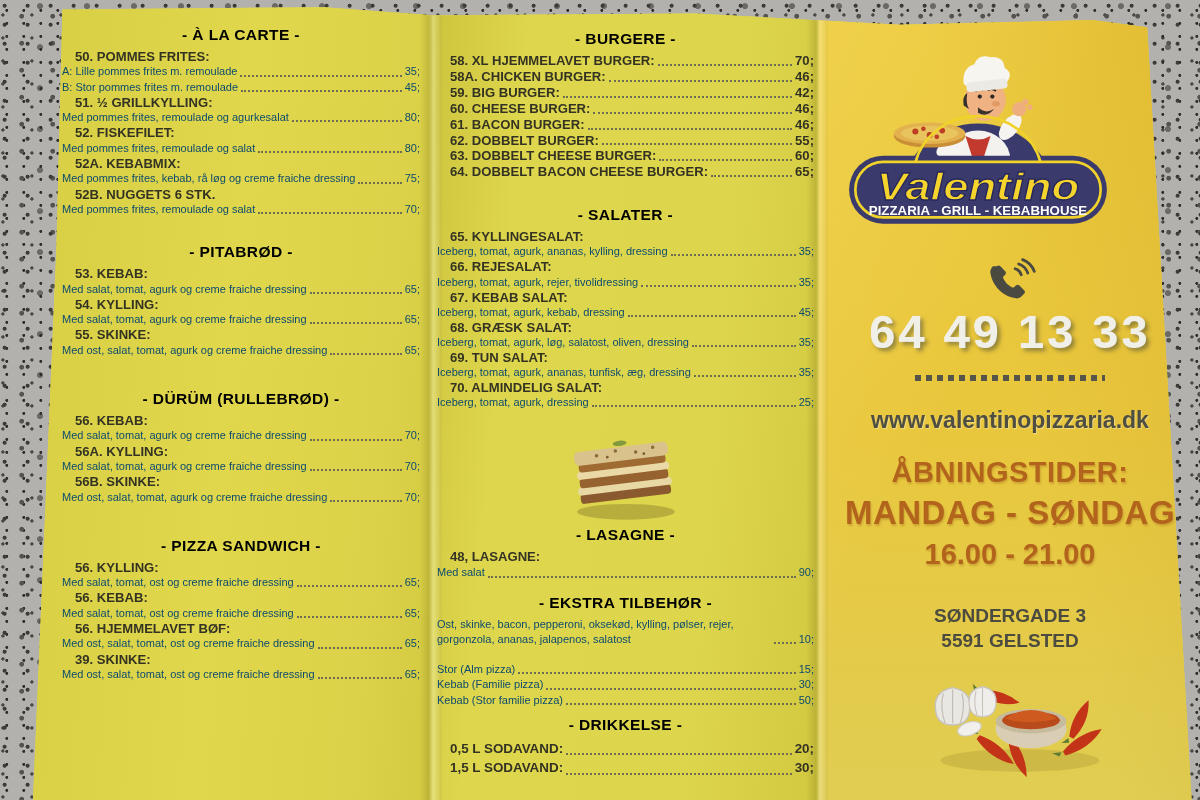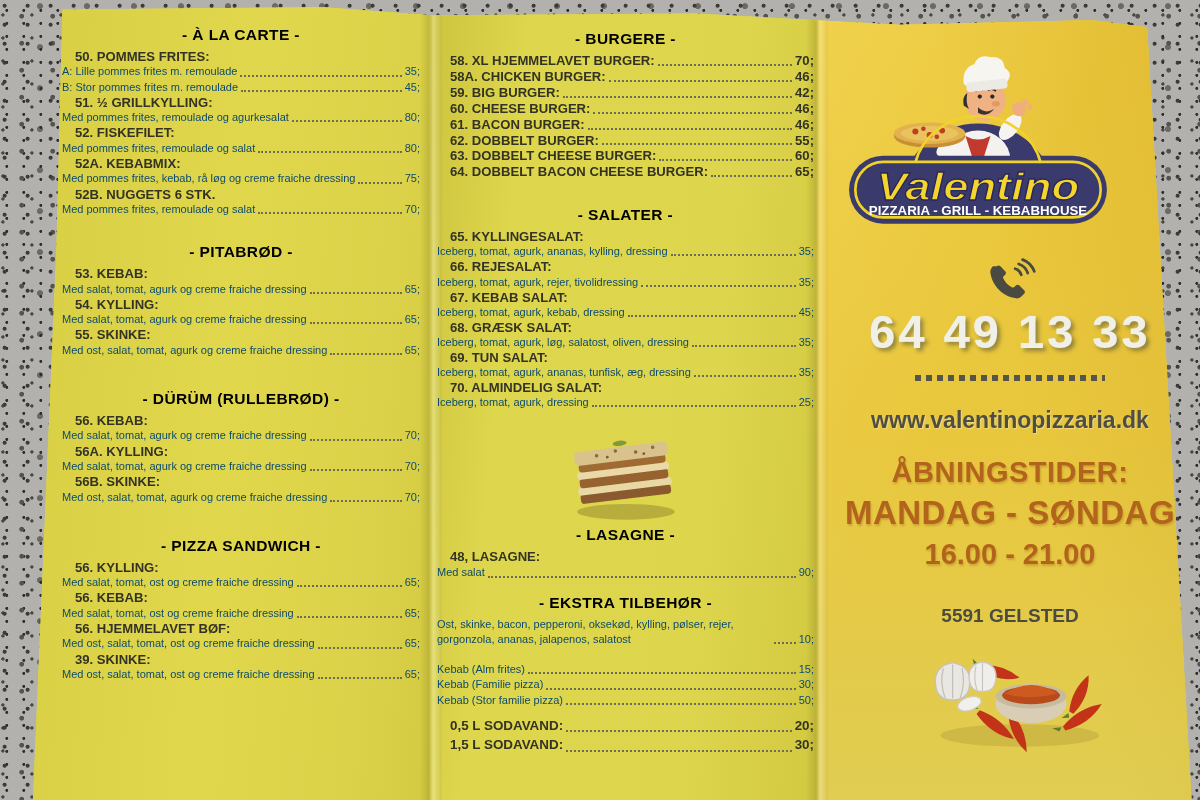--- a/index.html
+++ b/index.html
@@ -356,36 +356,37 @@
           </div>
         </div>
         <div class="section">
           <div class="sec-title">- EKSTRA TILBEHØR -</div>
           <div class="line">
             <span class="txt">Ost, skinke, bacon, pepperoni, oksekød, kylling, pølser, rejer, gorgonzola, ananas, jalapenos, salatost</span>
             <span class="leader"></span>
             <span class="price">10;</span>
           </div>
           <div class="line gap">
-            <span class="txt">Kebab (Alm frites)</span>
+            <span class="txt">Stor (Alm pizza)</span>
             <span class="leader"></span>
             <span class="price">15;</span>
           </div>
           <div class="line">
             <span class="txt">Kebab (Familie pizza)</span>
             <span class="leader"></span>
             <span class="price">30;</span>
           </div>
           <div class="line">
             <span class="txt">Kebab (Stor familie pizza)</span>
             <span class="leader"></span>
             <span class="price">50;</span>
           </div>
         </div>
         <div class="section">
+          <div class="sec-title">- DRIKKELSE -</div>
           <div class="line bold">
             <span class="txt">0,5 L SODAVAND:</span>
             <span class="leader"></span>
             <span class="price">20;</span>
           </div>
           <div class="line bold">
             <span class="txt">1,5 L SODAVAND:</span>
             <span class="leader"></span>
             <span class="price">30;</span>
           </div>
@@ -453,20 +454,21 @@
 
     <div class="website">www.valentinopizzaria.dk</div>
 
     <div class="hours">
       <div class="hours-title">ÅBNINGSTIDER:</div>
       <div class="hours-days">MANDAG - SØNDAG</div>
       <div class="hours-time">16.00 - 21.00</div>
     </div>
 
     <div class="address">
+      <div>SØNDERGADE 3</div>
       <div>5591 GELSTED</div>
     </div>
 
     <svg class="spice-photo" viewBox="0 0 240 120">
       <ellipse cx="130" cy="98" rx="85" ry="12" fill="rgba(120,100,25,.18)"></ellipse>
 
       <g fill="#c23318">
         <g transform="rotate(18 110 32)">
             <path d="M86,30 q22,-9 44,0 q-20,12 -44,5 z"></path>
             <path d="M84,30 l-8,-4 4,7 z" fill="#5f7d30"></path>

